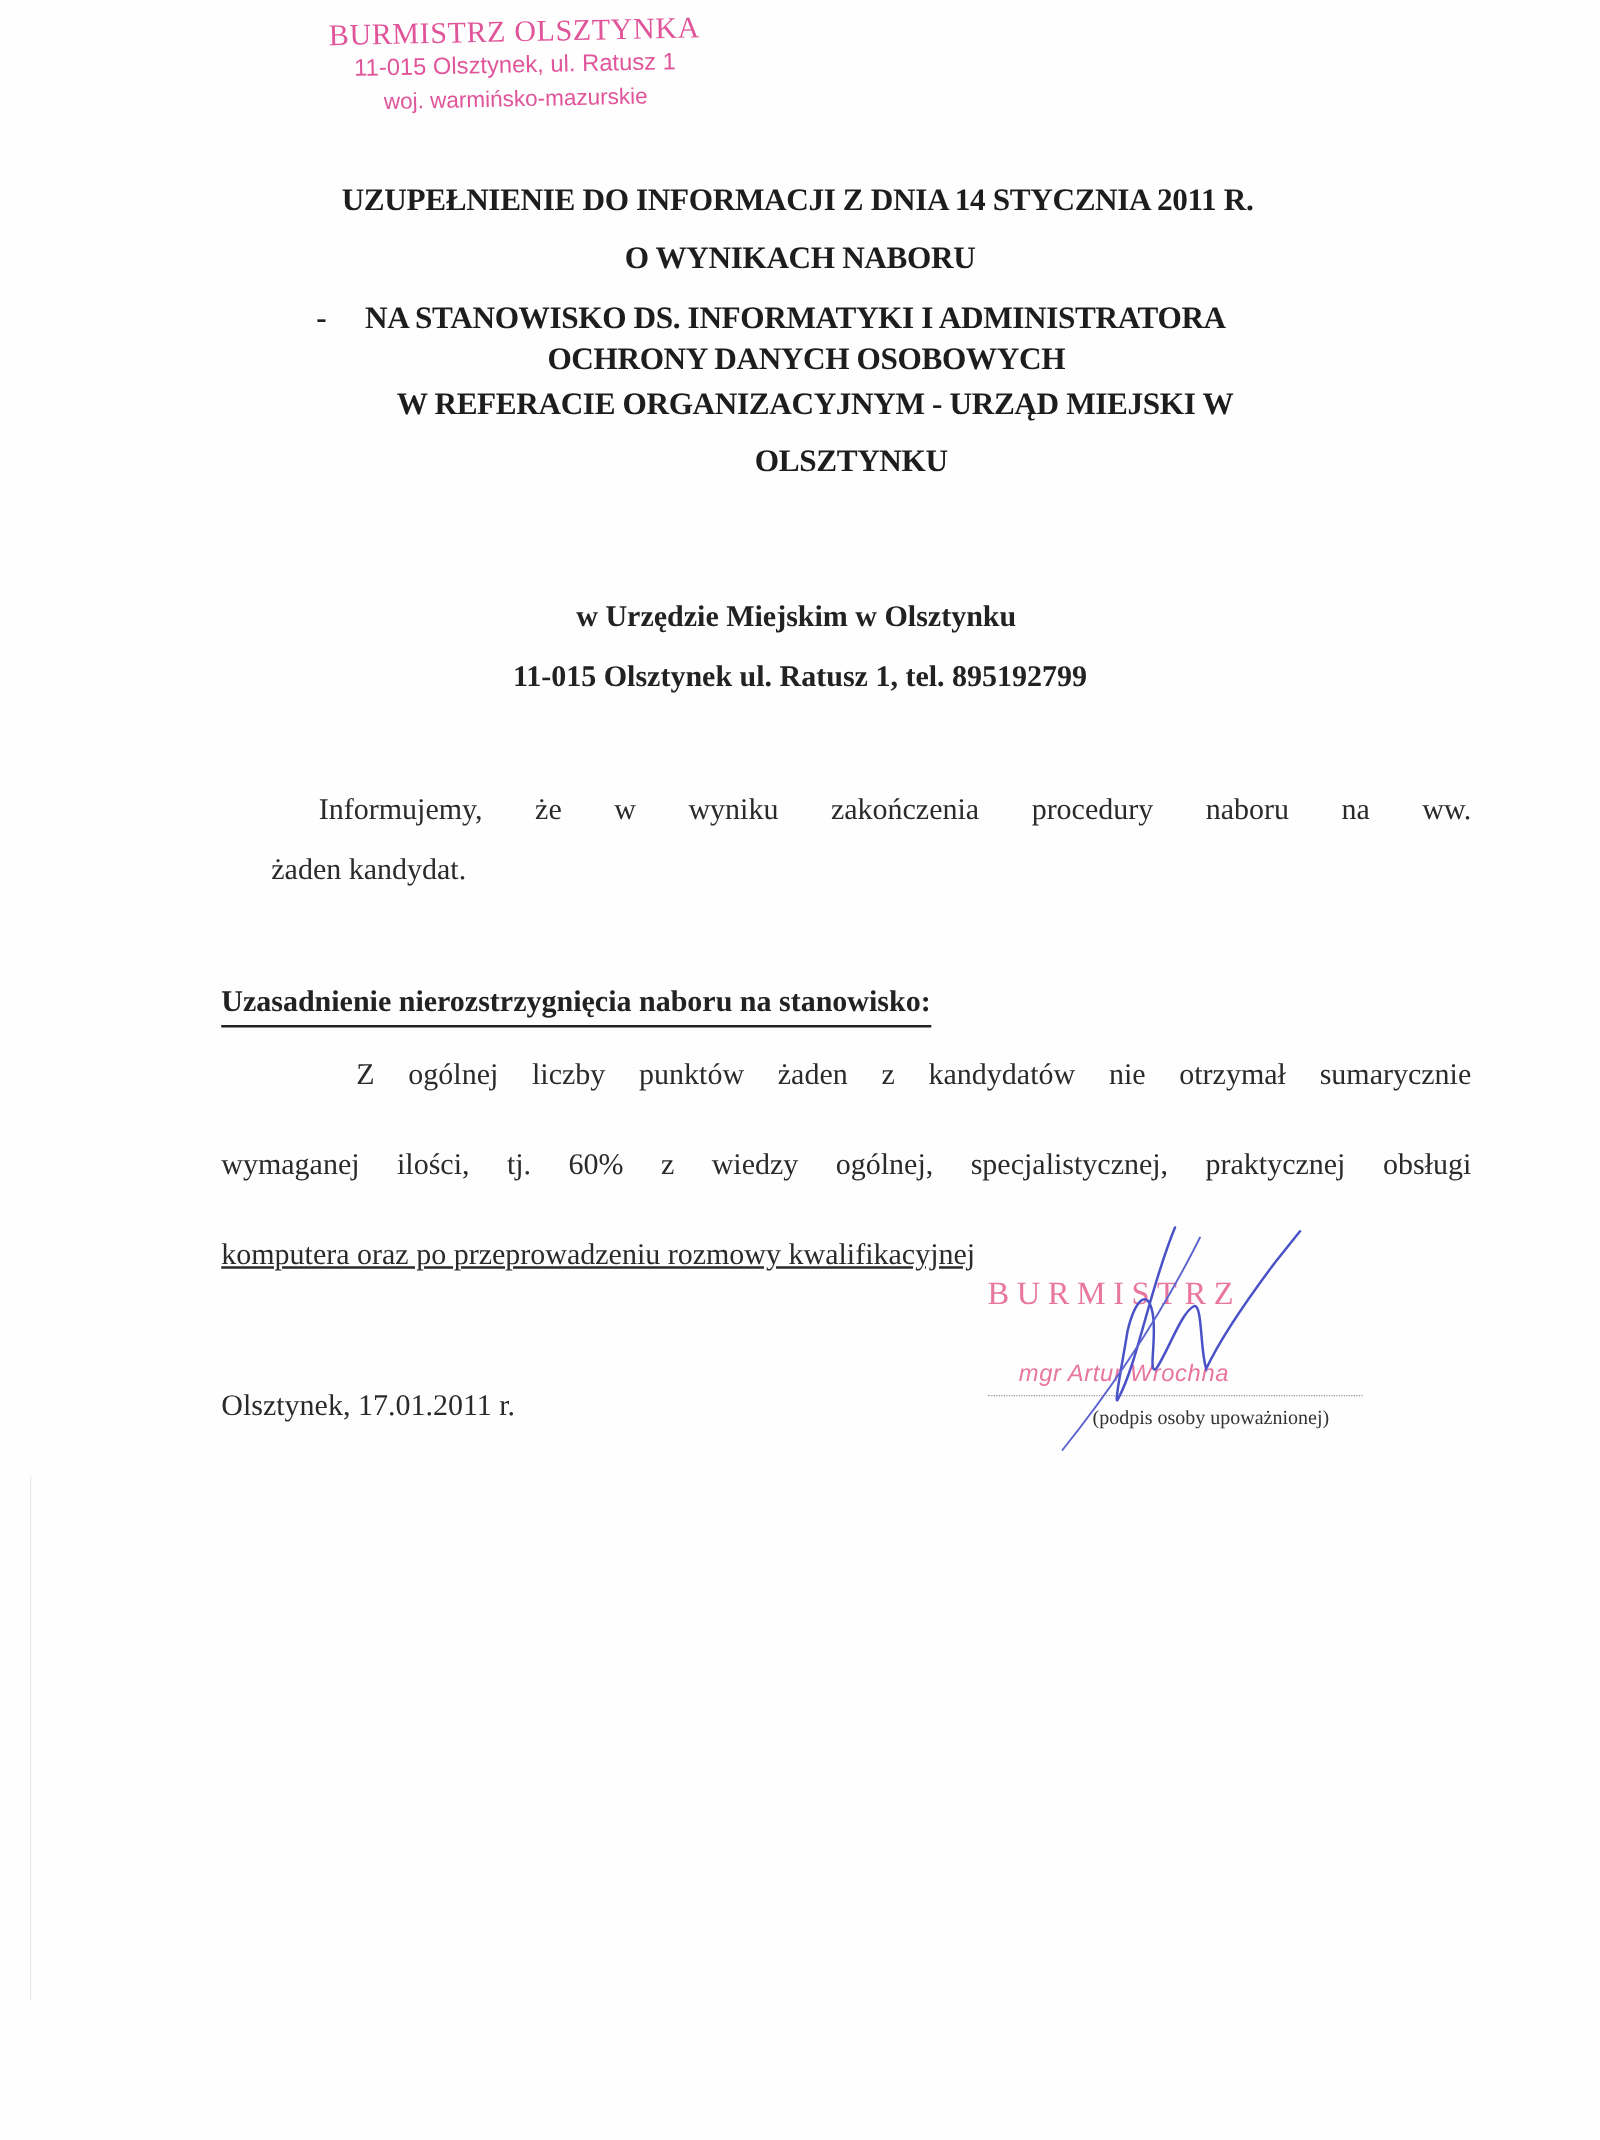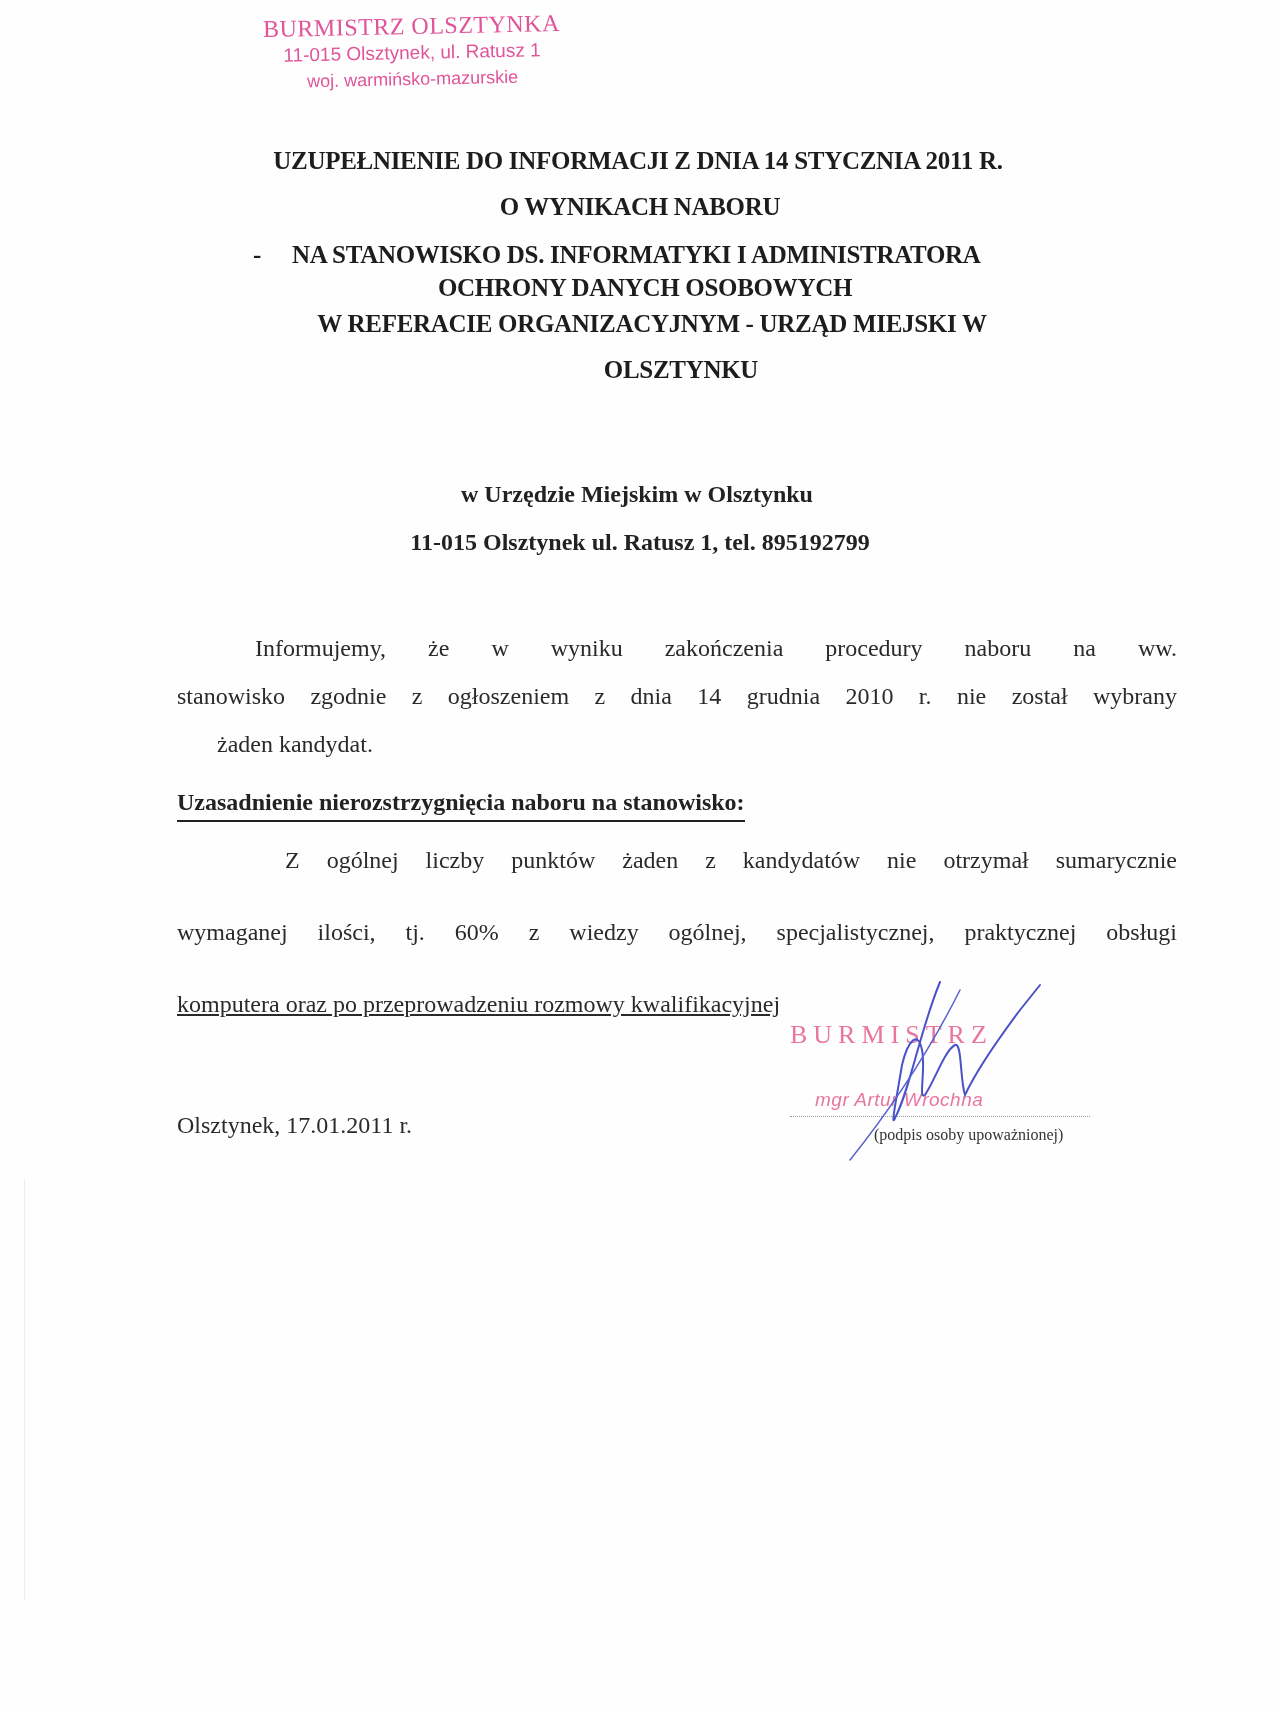--- a/index.html
+++ b/index.html
@@ -80,21 +80,20 @@
   <div class="title t4">OCHRONY DANYCH OSOBOWYCH</div>
   <div class="title t5">W REFERACIE ORGANIZACYJNYM - URZĄD MIEJSKI W</div>
   <div class="title t6">OLSZTYNKU</div>
 
 
   <div class="office o1">w  Urzędzie Miejskim w Olsztynku</div>
   <div class="office o2">11-015 Olsztynek ul. Ratusz 1, tel. 895192799</div>
 
   <div class="para p1">
     <span class="ln first">Informujemy, że w wyniku zakończenia procedury naboru na ww.</span>
-    <span class="ln">stanowisko zgodnie z ogłoszeniem z dnia 14 grudnia 2010 r. nie został wybrany</span>
     <span class="ln last">żaden kandydat.</span>
   </div>
 
   <div class="heading">Uzasadnienie nierozstrzygnięcia naboru na stanowisko:</div>
 
   <div class="para p2">
     <span class="ln first">Z ogólnej liczby punktów żaden z kandydatów nie otrzymał sumarycznie</span>
     <span class="ln">wymaganej ilości, tj. 60%  z wiedzy ogólnej, specjalistycznej, praktycznej obsługi</span>
     <span class="ln last">komputera oraz po przeprowadzeniu rozmowy kwalifikacyjnej</span>
   </div>

